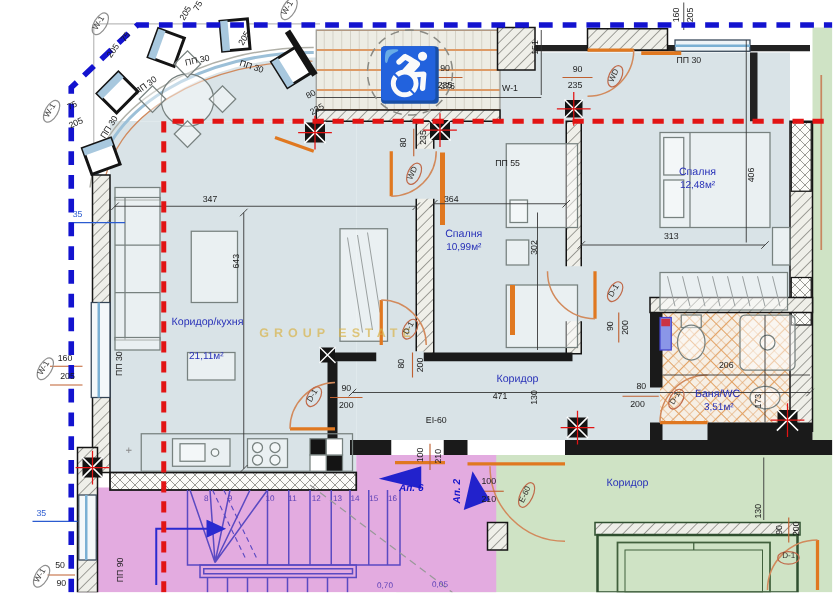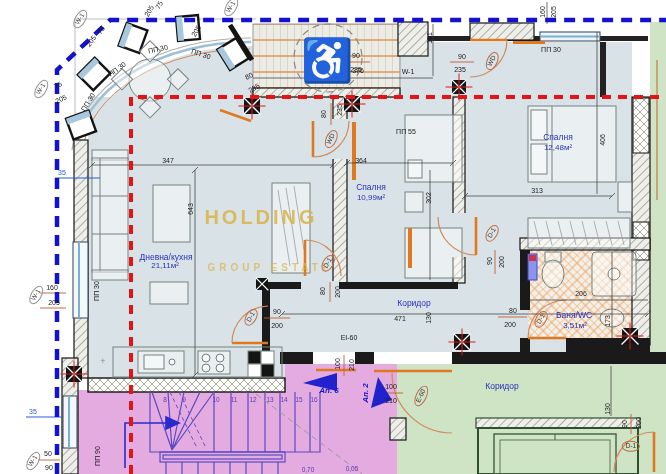--- a/index.html
+++ b/index.html
@@ -325,21 +325,20 @@
   <polygon points="303,383 337,373 337,391"></polygon>
   <polygon points="371,408 378,377 392,400"></polygon>
 </g>
 
 <g fill="none">
   <path d="M57,474 V70 L110,20 H666" stroke="#1313cf" stroke-width="4.5" stroke-dasharray="11,8"></path>
   <path d="M131,474 V97 H666" stroke="#e21414" stroke-width="4" stroke-dasharray="9,7"></path>
 </g>
 </svg>
 
-<div class="wm wm1" style="left:261px;top:217px">HOLDING</div>
 <div class="wm wm3" style="left:270px;top:267px">GROUP ESTATE</div>
 
 <div id="labels">
       <div class="lb" style="left: 88px; top: 102px; transform: translate(-50%, -50%) rotate(-58deg);">ПП 30</div>
       <div class="lb" style="left: 117px; top: 69px; transform: translate(-50%, -50%) rotate(-36deg);">ПП 30</div>
       <div class="lb" style="left: 158px; top: 49px; transform: translate(-50%, -50%) rotate(-12deg);">ПП 30</div>
       <div class="lb" style="left: 201px; top: 54px; transform: translate(-50%, -50%) rotate(18deg);">ПП 30</div>
       <div class="lb" style="left: 96px; top: 291px; transform: translate(-50%, -50%) rotate(-90deg);">ПП 30</div>
       <div class="lb" style="left: 551px; top: 49px; transform: translate(-50%, -50%) rotate(0deg);">ПП 30</div>
       <div class="lb" style="left: 406px; top: 131px; transform: translate(-50%, -50%) rotate(0deg);">ПП 55</div>
@@ -368,22 +367,22 @@
       <div class="lb" style="left: 537px; top: 190px; transform: translate(-50%, -50%) rotate(0deg);">313</div>
       <div class="lb" style="left: 602px; top: 140px; transform: translate(-50%, -50%) rotate(-90deg);">406</div>
       <div class="lb room" style="left: 414px; top: 303px; transform: translate(-50%, -50%) rotate(0deg);">Коридор</div>
       <div class="lb" style="left: 400px; top: 318px; transform: translate(-50%, -50%) rotate(0deg);">471</div>
       <div class="lb" style="left: 428px; top: 318px; transform: translate(-50%, -50%) rotate(-90deg);">130</div>
       <div class="lb" style="left: 429px; top: 38px; transform: translate(-50%, -50%) rotate(-90deg);">151</div>
       <div class="lb" style="left: 358px; top: 70px; transform: translate(-50%, -50%) rotate(0deg);">376</div>
       <div class="lb" style="left: 581px; top: 293px; transform: translate(-50%, -50%) rotate(0deg);">206</div>
       <div class="lb" style="left: 607px; top: 321px; transform: translate(-50%, -50%) rotate(-90deg);">173</div>
       <div class="lb" style="left: 607px; top: 409px; transform: translate(-50%, -50%) rotate(-90deg);">130</div>
-      <div class="lb room" style="left: 166px; top: 257px; transform: translate(-50%, -50%) rotate(0deg);">Дневна/кухня</div>
-      <div class="lb area" style="left: 165px; top: 266px; transform: translate(-50%, -50%) rotate(0deg);">21,11м²</div>
+      <div class="lb room" style="left: 166px; top: 257px; transform: translate(-50%, -50%) rotate(0deg);">Коридор/кухня</div>
+      <div class="lb area" style="left: 165px; top: 285px; transform: translate(-50%, -50%) rotate(0deg);">21,11м²</div>
       <div class="lb room" style="left: 371px; top: 187px; transform: translate(-50%, -50%) rotate(0deg);">Спалня</div>
       <div class="lb area" style="left: 371px; top: 198px; transform: translate(-50%, -50%) rotate(0deg);">10,99м²</div>
       <div class="lb room" style="left: 558px; top: 137px; transform: translate(-50%, -50%) rotate(0deg);">Спалня</div>
       <div class="lb area" style="left: 558px; top: 148px; transform: translate(-50%, -50%) rotate(0deg);">12,48м²</div>
       <div class="lb room" style="left: 574px; top: 315px; transform: translate(-50%, -50%) rotate(0deg);">Баня/WC</div>
       <div class="lb area" style="left: 575px; top: 326px; transform: translate(-50%, -50%) rotate(0deg);">3,51м²</div>
       <div class="lb room" style="left: 502px; top: 386px; transform: translate(-50%, -50%) rotate(0deg);">Коридор</div>
       <div class="lb" style="left: 356px; top: 55px; transform: translate(-50%, -50%) rotate(0deg);">90</div>
       <div class="lb" style="left: 356px; top: 69px; transform: translate(-50%, -50%) rotate(0deg);">235</div>
       <div class="lb" style="left: 462px; top: 56px; transform: translate(-50%, -50%) rotate(0deg);">90</div>

